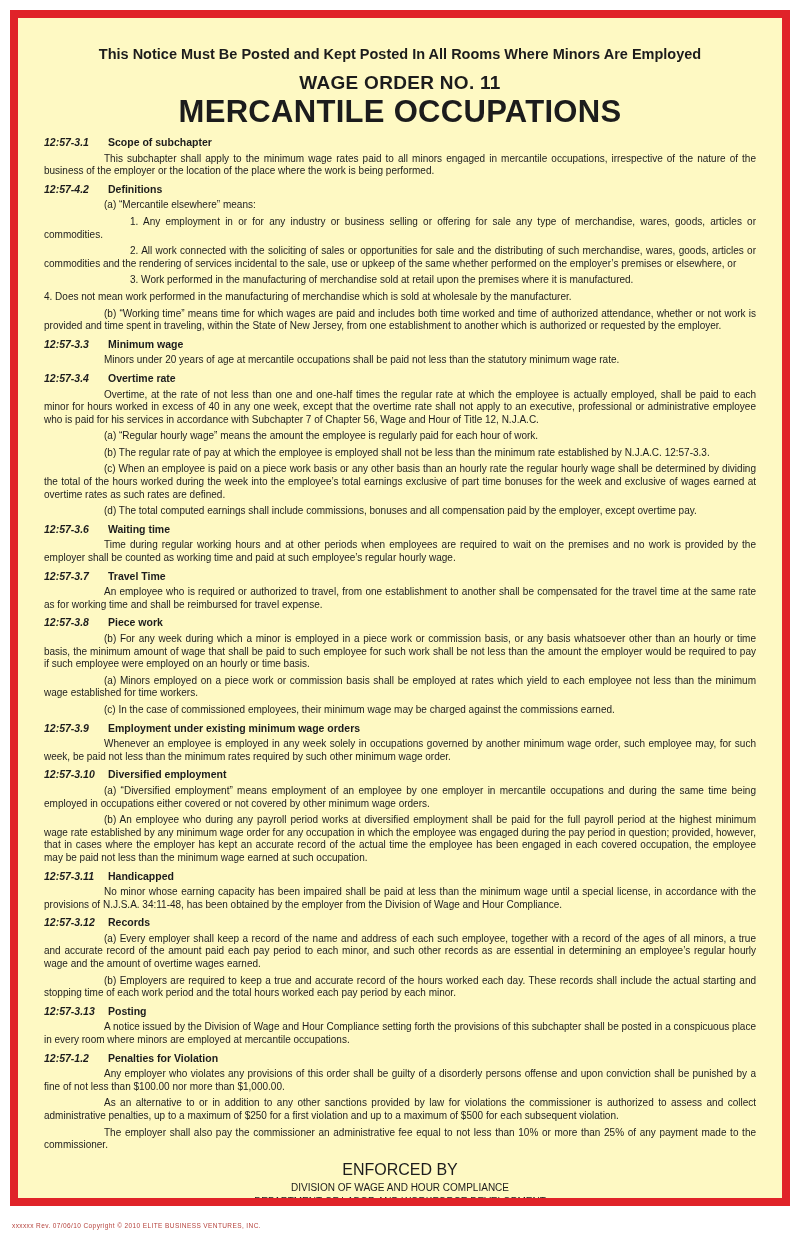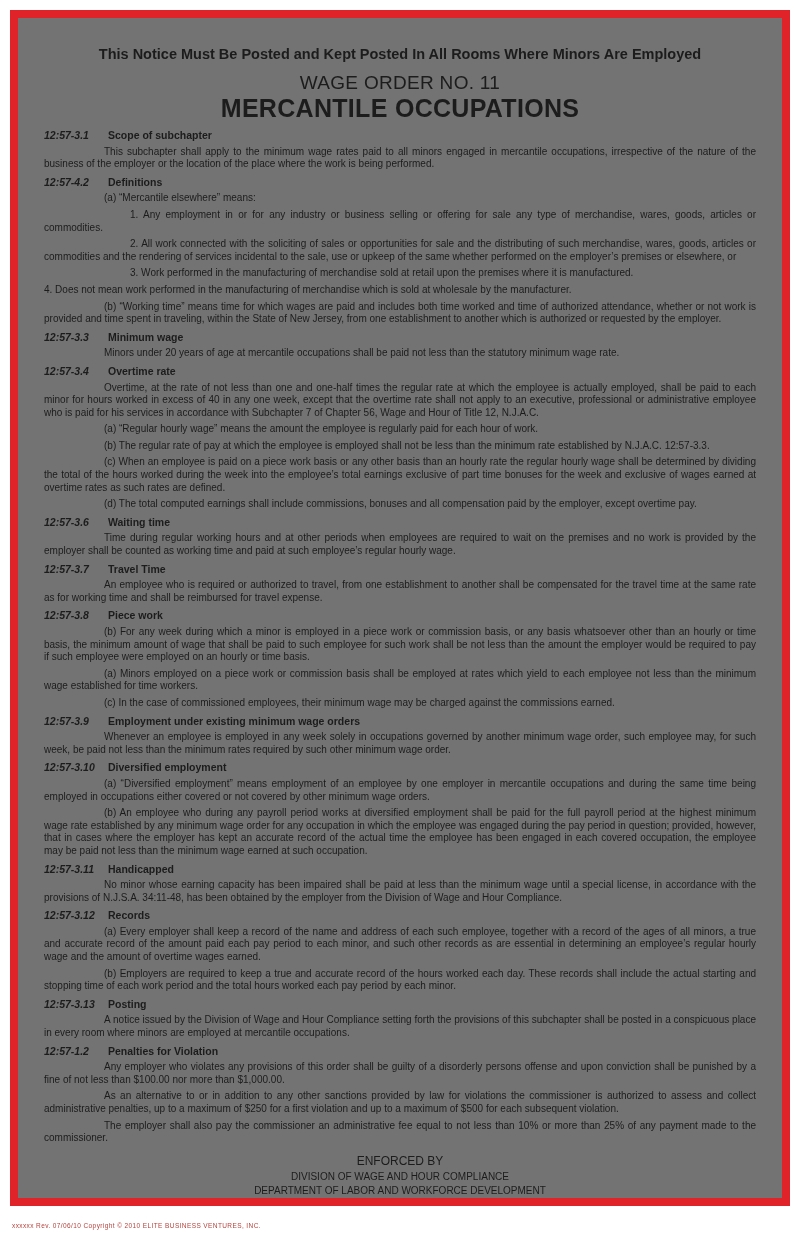--- a/index.html
+++ b/index.html
@@ -5,34 +5,34 @@
   :root { --red:#e02329; --ink:#1c1c1c; }
   * { box-sizing:border-box; margin:0; padding:0; }
   html,body { background:#ffffff; }
   body {
     width:800px; height:1236px; position:relative; overflow:hidden;
     font-family:"Liberation Sans", sans-serif; color:var(--ink);
   }
   .frame {
     position:absolute; left:10px; top:10px; right:10px; bottom:30px;
     border:8px solid var(--red); padding:16px 26px 0 26px; overflow:hidden;
-    background:#737373;
+    background:#fef9c3;
   }
   .notice-line { text-align:center; font-weight:bold; font-size:14.5px; margin:12px 0 10px; }
-  .title-1 { text-align:center; font-weight:normal; font-size:19px; letter-spacing:.3px; }
-  .title-2 { text-align:center; font-weight:bold; font-size:25px; letter-spacing:.3px; margin-bottom:6px; }
+  .title-1 { text-align:center; font-weight:bold; font-size:19px; letter-spacing:.3px; }
+  .title-2 { text-align:center; font-weight:bold; font-size:31px; letter-spacing:.3px; margin-bottom:6px; }
 
   .sections { font-size:10px; line-height:12.6px; }
   .section-head { font-weight:bold; font-size:10.5px; margin:5px 0 1px; }
   .section-num { display:inline-block; min-width:58px; margin-right:6px;font-style:italic; }
   .para { text-align:justify; text-indent:60px; margin-top:4px; }
   .para.num { text-indent:86px; }
   .para.flush { text-indent:0; }
 
-  .enforced { text-align:center; font-size:12px; margin-top:9px; }
+  .enforced { text-align:center; font-size:16px; margin-top:9px; }
   .footer-address { text-align:center; font-size:10px; line-height:14px; margin-top:2px; }
 
   .footer-row { position:relative; height:74px; margin-top:5px; }
 
   .lwd-logo { width:130px; margin:2px auto 0; text-align:center; font-family:"DejaVu Serif", serif; color:#111; }
   .logo-top { font-size:5px; letter-spacing:1.4px; white-space:nowrap; }
   .logo-main { font-size:33px; line-height:30px; letter-spacing:-2px; font-weight:400; }
 
   .copyright-line {
     position:absolute; left:12px; bottom:7px; font-size:6.5px;

